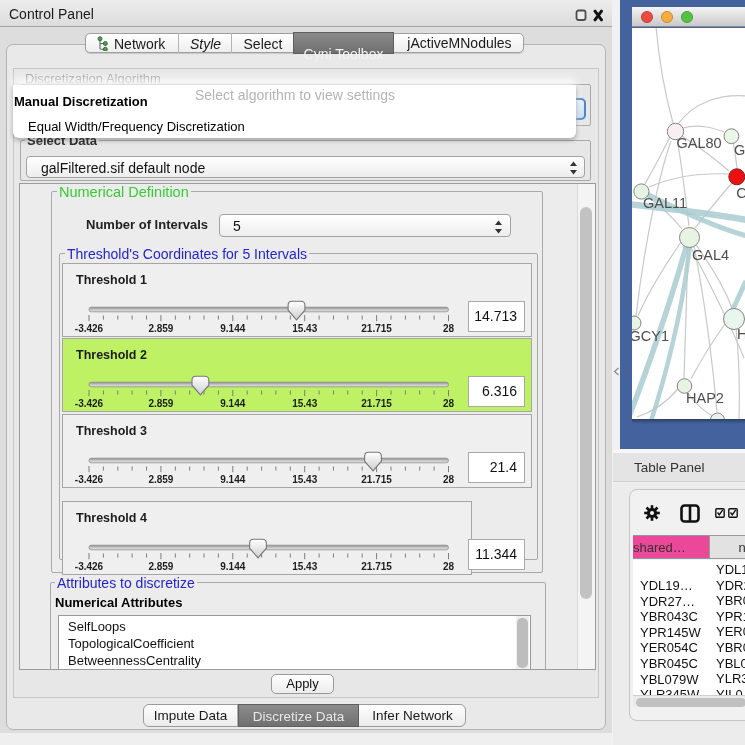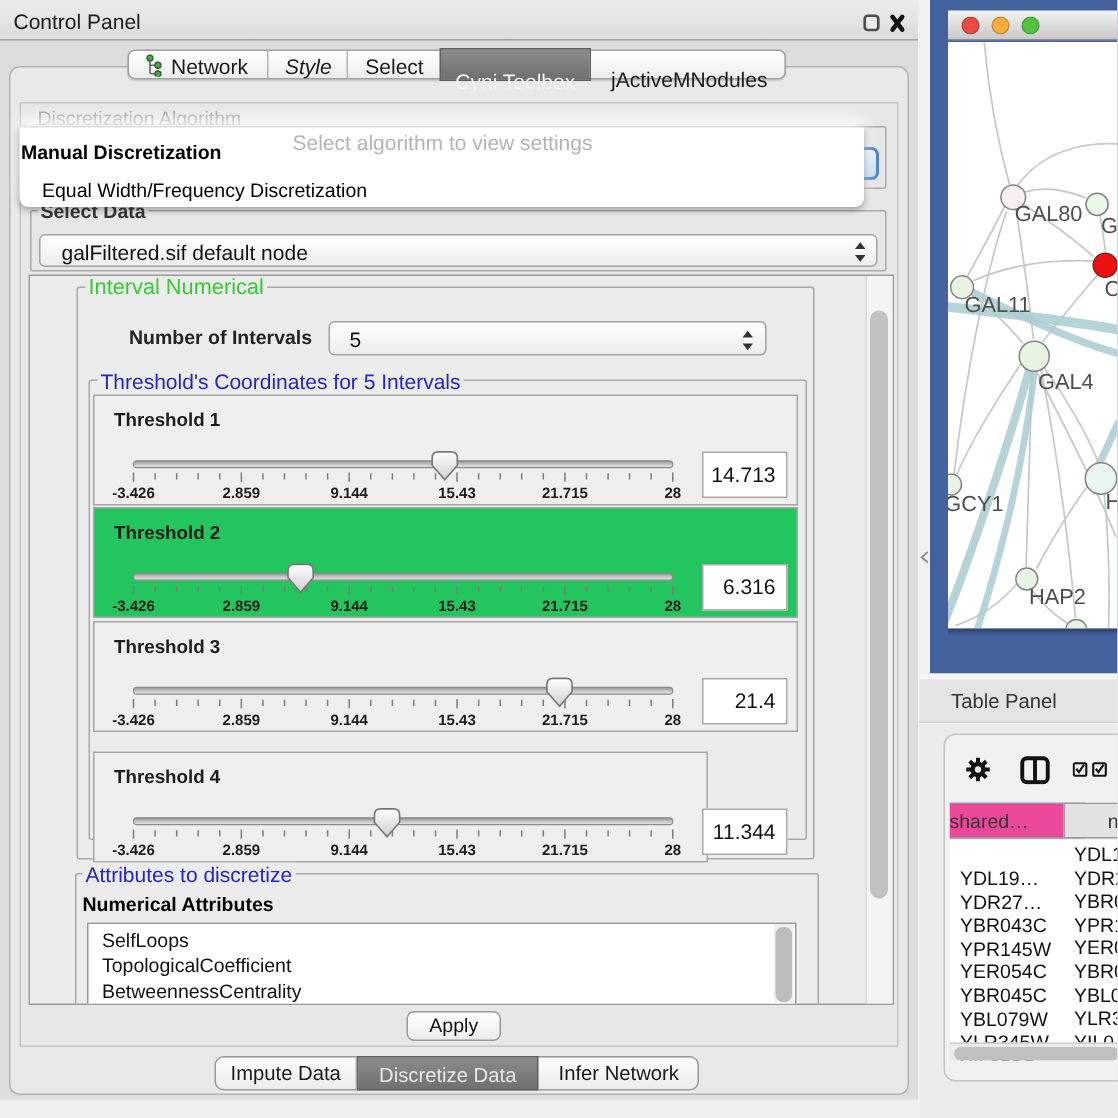--- a/index.html
+++ b/index.html
@@ -31,42 +31,42 @@
       <path d="M4 4 L4 14 M4 8.5 L9 8.5 M4 14 L9 14.3" stroke="#5b6770" stroke-width="1.1" fill="none"></path>
       <circle cx="4" cy="3.7" r="2" fill="#4fa04c" stroke="#2c642c" stroke-width="0.9"></circle>
       <circle cx="9.3" cy="8.5" r="2" fill="#4fa04c" stroke="#2c642c" stroke-width="0.9"></circle>
       <circle cx="9.3" cy="14.3" r="2" fill="#4fa04c" stroke="#2c642c" stroke-width="0.9"></circle>
     </svg>
     <span style="position:absolute;left:29px;top:2.5px;">Network</span>
   </div>
   <div style="position:absolute;left:95px;top:0;width:52px;height:20px;border-right:1px solid #b5b5b5;text-align:center;padding-top:2.5px;font-style:italic;">Style</div>
   <div style="position:absolute;left:148px;top:0;width:60px;height:20px;text-align:center;padding-top:2.5px;">Select</div>
   <div style="position:absolute;left:208px;top:-1px;width:101px;height:22px;background:linear-gradient(#8b8b8b,#6f6f6f);border:1px solid #5f5f5f;text-align:center;padding-top:13px;color:#f2f2f2;">Cyni Toolbox</div>
-  <div style="position:absolute;left:310px;top:0;width:129px;height:20px;text-align:center;padding-top:12px;">jActiveMNodules</div>
+  <div style="position:absolute;left:310px;top:0;width:129px;height:20px;text-align:center;padding-top:2px;">jActiveMNodules</div>
 </div>
 
 <div class="abs" style="left:20px;top:84px;width:571px;height:42px;border:1px solid #a9a9a9;border-radius:2px;"></div>
 <div class="abs" style="left:25px;top:71px;font-size:13px;font-weight:normal;color:#9b9b9b;background:transparent;">Discretization Algorithm</div>
 
 <div class="abs" style="left:563px;top:98px;width:23px;height:22px;border:2px solid #4a86c9;border-radius:5px;background:linear-gradient(#e8f1fb,#c4dcf5);"></div>
 
 <div class="abs" style="left:20px;top:140px;width:571px;height:41px;border:1px solid #a9a9a9;border-radius:2px;"></div>
 <div class="abs" style="left:25px;top:133px;font-size:13px;font-weight:bold;color:#333;background:#e7e7e7;padding:0 2px;">Select Data</div>
 <div class="abs combo" style="left:26px;top:156px;width:559px;height:22px;">
   <span style="position:absolute;left:14px;top:2.5px;font-size:14px;color:#111;">galFiltered.sif default node</span>
   <svg style="position:absolute;right:6px;top:4px;" width="9" height="14" viewBox="0 0 9 14">
     <path d="M4.5 0.5 L8 5 L1 5 Z" fill="#333"></path>
       <path d="M4.5 13.5 L8 9 L1 9 Z" fill="#333"></path>
   </svg>
 </div>
 
 <div class="abs" style="left:19px;top:183px;width:577px;height:487px;background:#ececec;border:1px solid #9b9b9b;overflow:hidden;" id="scrollpane">
 
   <div style="position:absolute;left:31px;top:7px;width:492px;height:382px;border:1px solid #a9a9a9;border-radius:2px;"></div>
-  <div style="position:absolute;left:37px;top:0px;font-size:14.5px;color:#35cb35;background:#ececec;padding:0 2px;">Interval Numerical</div>
+  <div style="position:absolute;left:37px;top:0px;font-size:14.5px;color:#35cb35;background:#ececec;padding:0 2px;">Numerical Definition</div>
   <div style="position:absolute;left:66px;top:33px;font-size:13px;font-weight:bold;color:#222;">Number of Intervals</div>
   <div class="combo" style="position:absolute;left:199px;top:30px;width:292px;height:23px;">
     <span style="position:absolute;left:13px;top:3px;font-size:14px;color:#111;">5</span>
     <svg style="position:absolute;right:7px;top:4.5px;" width="9" height="14" viewBox="0 0 9 14">
       <path d="M4.5 0.5 L8 5 L1 5 Z" fill="#333"></path>
         <path d="M4.5 13.5 L8 9 L1 9 Z" fill="#333"></path>
     </svg>
   </div>
 
   <div style="position:absolute;left:39px;top:69px;width:479px;height:307px;border:1px solid #a9a9a9;border-radius:2px;"></div>
@@ -119,21 +119,21 @@
           <text x="169.8" y="32" font-size="10" font-weight="bold" fill="#1d1d1d" text-anchor="middle">9.144</text>
           <text x="241.7" y="32" font-size="10" font-weight="bold" fill="#1d1d1d" text-anchor="middle">15.43</text>
           <text x="313.6" y="32" font-size="10" font-weight="bold" fill="#1d1d1d" text-anchor="middle">21.715</text>
           <text x="385.5" y="32" font-size="10" font-weight="bold" fill="#1d1d1d" text-anchor="middle">28</text>
     <path d="M 225.1 5.2 q 0 -4 4 -4 l 8.8 0 q 4 0 4 4 l 0 5 l -8.4 9.6 l -8.4 -9.6 z" fill="url(#thg0)" stroke="#787878" stroke-width="1.1"></path>
   </svg>
   <div style="position:absolute;left:405px;top:37px;width:57px;height:31px;background:#ffffff;border:1px solid #a9a9a9;">
           <span style="position:absolute;right:7px;top:6px;font-size:14px;color:#111;">14.713</span>
         </div>
 </div>
-<div style="position:absolute;left:42px;top:154.4px;width:470px;height:74px;background:#22c55e;border:1px solid #a6a6a6;">
+<div style="position:absolute;left:42px;top:154.4px;width:470px;height:74px;background:#bef264;border:1px solid #a6a6a6;">
   <div style="position:absolute;left:13px;top:9px;font-size:12.5px;font-weight:bold;color:#1c1c1c;">Threshold 2</div>
   <svg style="position:absolute;left:0;top:36px;" width="470" height="38" viewBox="0 0 470 38">
     <defs>
       <linearGradient id="trk1" x1="0" y1="0" x2="0" y2="1">
               <stop offset="0" stop-color="#8f8f8f"></stop>
               <stop offset="0.55" stop-color="#c9c9c9"></stop>
               <stop offset="1" stop-color="#e6e6e6"></stop>
             </linearGradient>
       <linearGradient id="thg1" x1="0" y1="0" x2="0" y2="1">
               <stop offset="0" stop-color="#ffffff"></stop>

